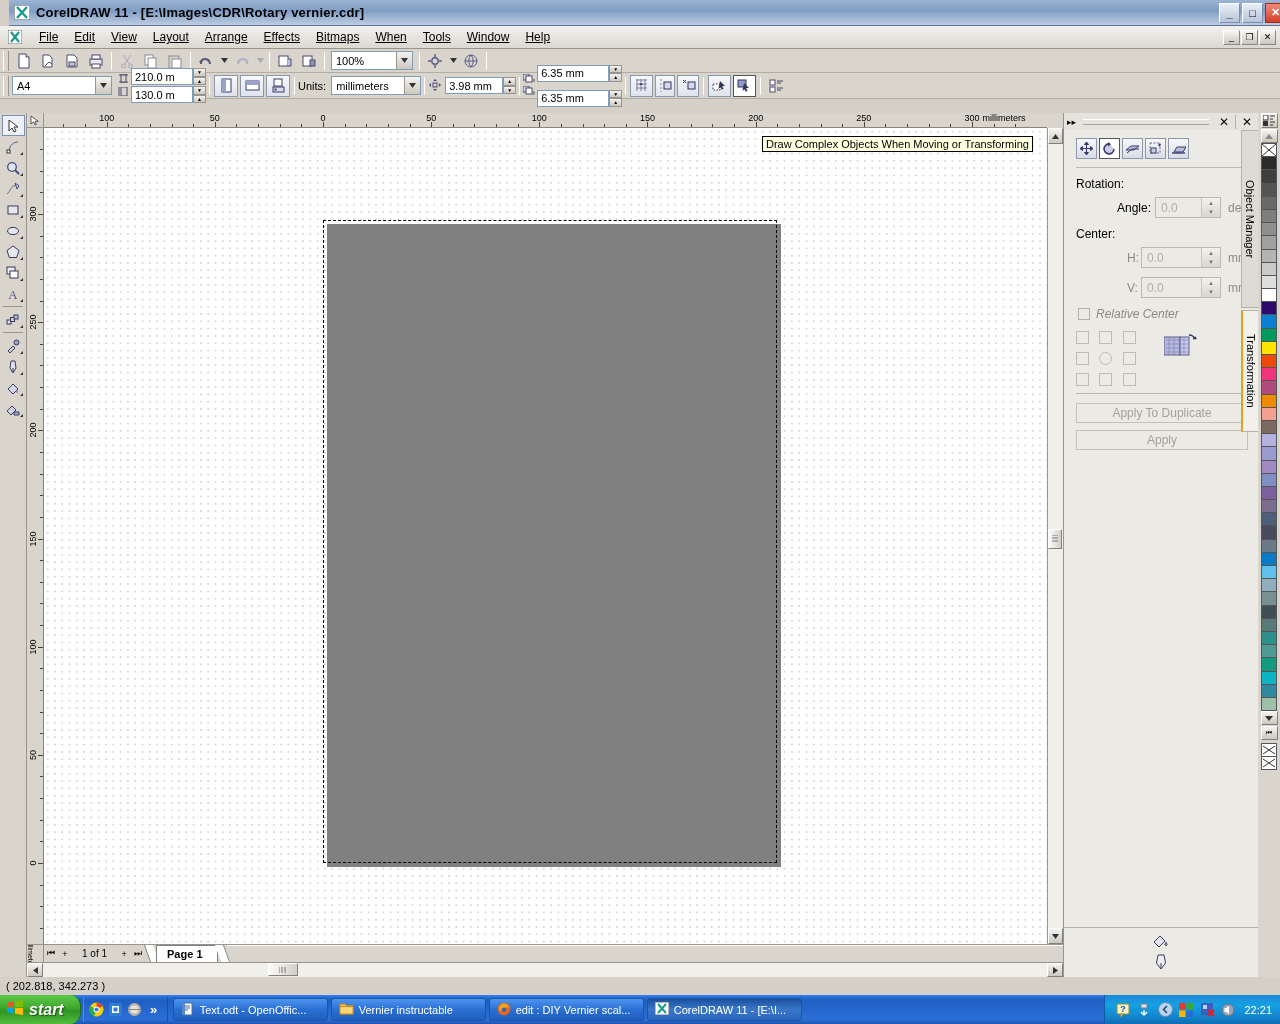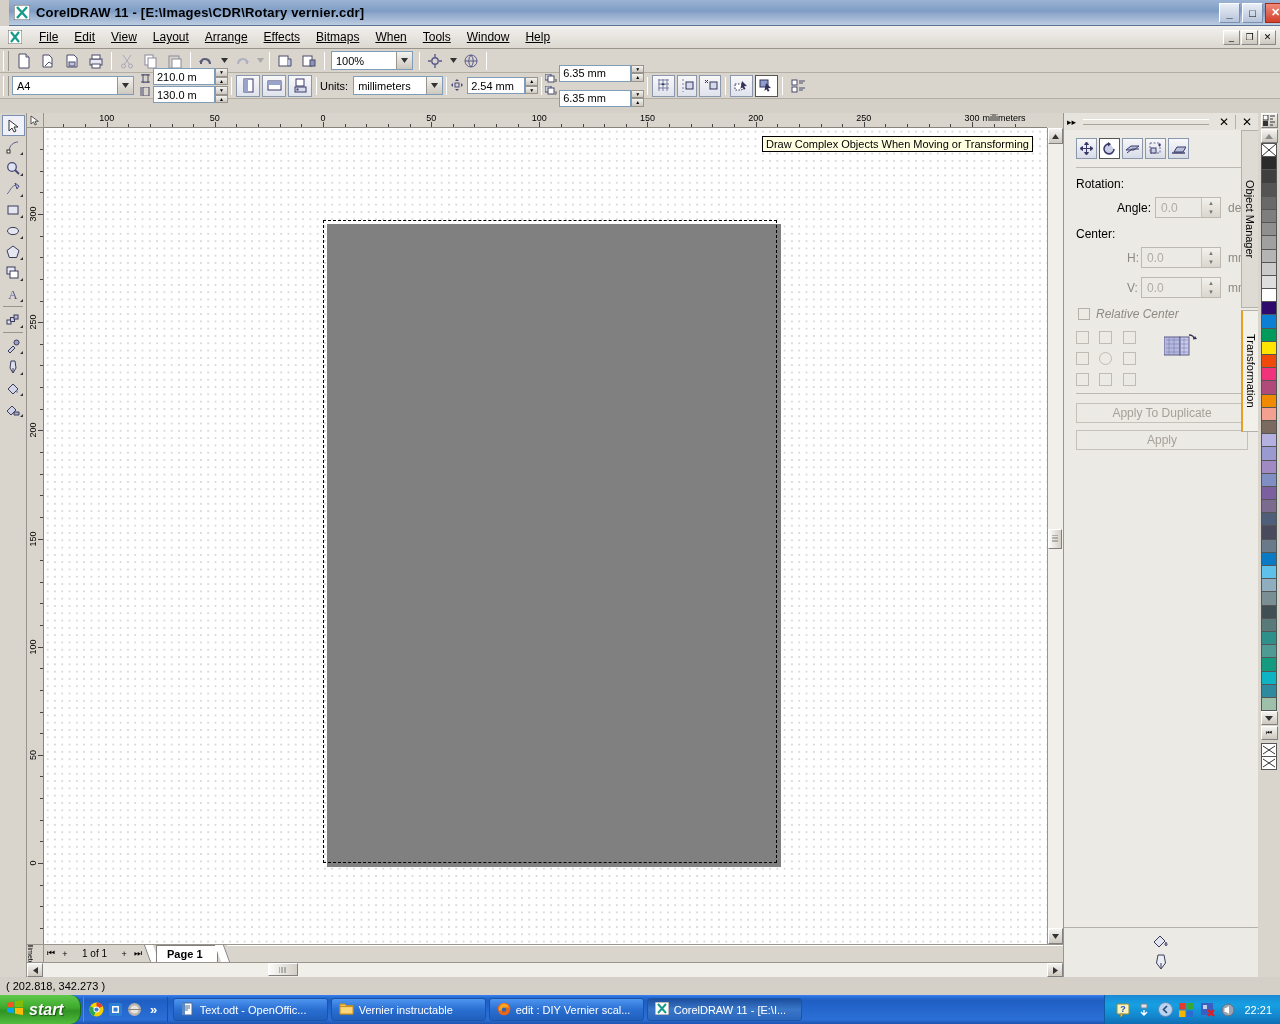--- a/index.html
+++ b/index.html
@@ -348,21 +348,21 @@
     <svg width="16" height="16" viewBox="0 0 16 16">
         <circle cx="8" cy="8" r="6" fill="none" stroke="#5a5a8a"></circle>
         <path d="M2 8 h12 M8 2 a9 9 0 0 1 0 12 a9 9 0 0 1 0 -12" fill="none" stroke="#5a5a8a"></path>
       </svg>
     </div>
   <div class="tsep"></div>
 </div>
 
 <div class="toolbar" id="toolbar2">
   <div class="grip"></div>
-  <div class="combo" style="width:122px;">
+  <div class="combo" style="width:100px;">
     <span class="val">A4</span>
     <span class="arrow">
       <svg width="7" height="5">
           <path d="M0 0 L7 0 L3.5 5 Z" fill="#333"></path>
         </svg>
       </span>
   </div>
   <div style="display:flex;align-items:center;margin-left:6px;">
     <div style="display:flex;flex-direction:column;gap:1px;margin-right:2px;">
       <span>
@@ -422,21 +422,21 @@
           <path d="M0 0 L7 0 L3.5 5 Z" fill="#333"></path>
         </svg>
       </span>
   </div>
   <div class="tsep"></div>
   <span style="margin-right:3px;">
     <svg width="14" height="14" viewBox="0 0 14 14">
         <path d="M7 1 l2 2 h-4 z M7 13 l2-2 h-4 z M1 7 l2-2 v4 z M13 7 l-2-2 v4 z" fill="#4a4a7a"></path>
         <rect x="5" y="5" width="4" height="4" fill="none" stroke="#4a4a7a"></rect>
       </svg></span>
-  <span class="numfield" style="width:58px">2.54 mm</span>
+  <span class="numfield" style="width:58px">3.98 mm</span>
   <span class="spin">
       <div>▲</div>
       <div>▼</div>
     </span>
   <div class="tsep"></div>
   <div style="display:flex;align-items:center;">
     <div style="display:flex;flex-direction:column;gap:1px;margin-right:2px;font-size:8px;">
       <span>
         <svg width="12" height="9">
             <rect x="0" y="0" width="6" height="6" fill="#cfd4e6" stroke="#4a4a6a"></rect>

